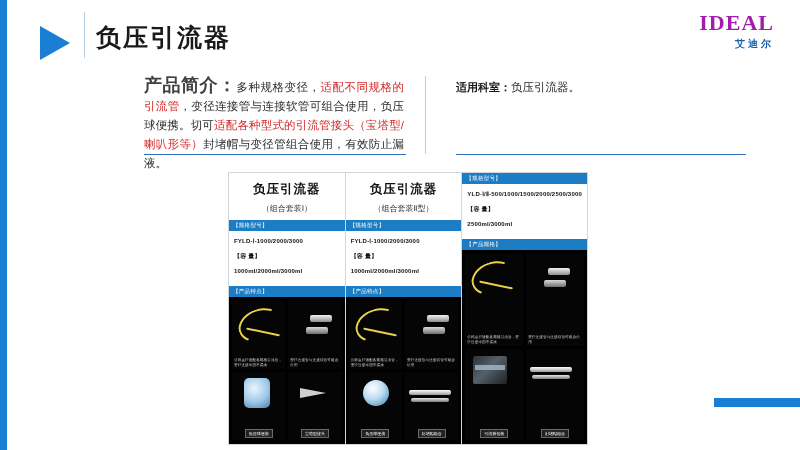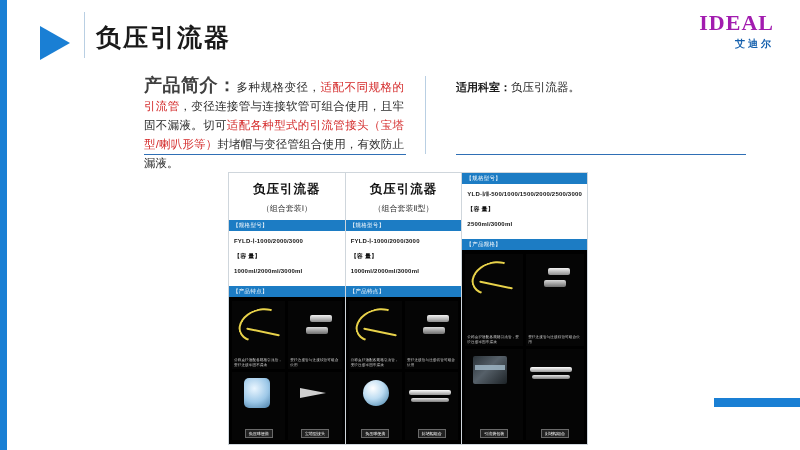--- a/index.html
+++ b/index.html
@@ -315,21 +315,21 @@
   <div class="page-title">负压引流器</div>
   <div class="logo-block">
     <div class="logo-word">IDEAL</div>
     <div class="logo-sub">艾迪尔</div>
   </div>
 </div>
 
 <div class="vert-divider"></div>
 
 <div class="intro">
-  <span class="intro-label">产品简介：</span><span>多种规格变径，</span><span class="hl">适配不同规格的引流管</span><span>，变径连接管与连接软管可组合使用，且牢固不漏液。切可</span><span class="hl">适配各种型式的引流管接头（宝塔型/喇叭形等）</span><span>封堵帽与变径管组合使用，有效防止漏液。</span>
+  <span class="intro-label">产品简介：</span><span>多种规格变径，</span><span class="hl">适配不同规格的引流管</span><span>，变径连接管与连接软管可组合使用，负压球便携。切可</span><span class="hl">适配各种型式的引流管接头（宝塔型/喇叭形等）</span><span>封堵帽与变径管组合使用，有效防止漏液。</span>
 </div>
 <div class="intro-underline"></div>
 
 <div class="dept">
   <span class="dept-label">适用科室：</span><span>负压引流器。</span>
 </div>
 <div class="dept-underline"></div>
 
 <div class="table-wrap">
 

